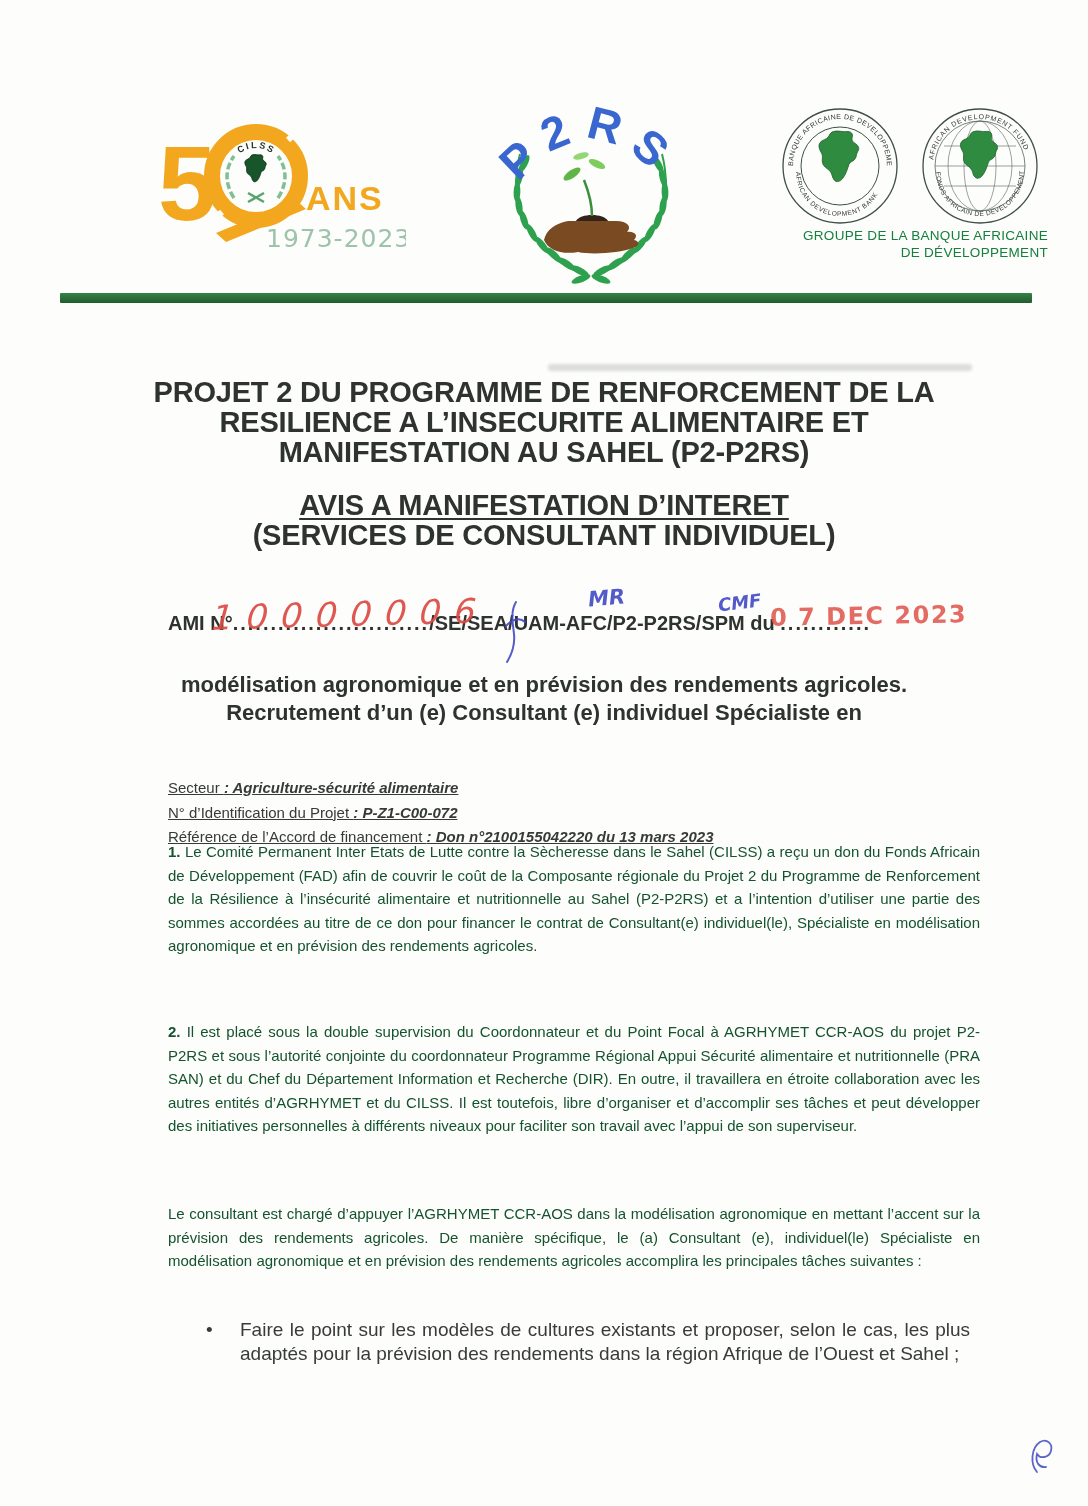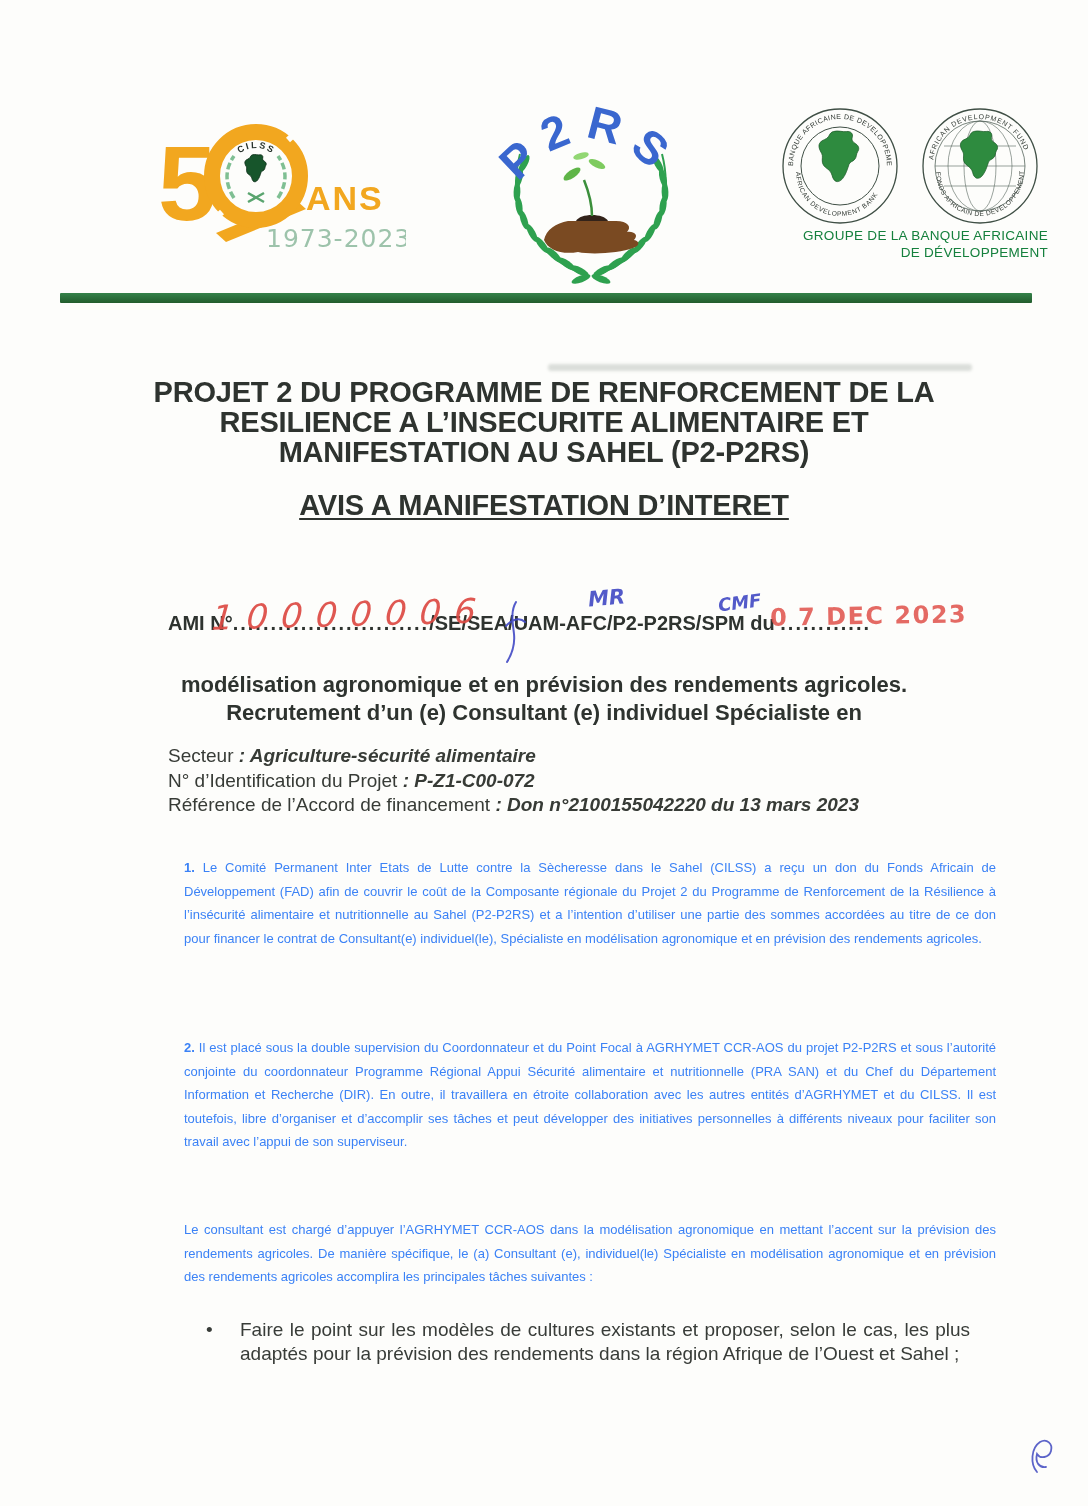--- a/index.html
+++ b/index.html
@@ -37,26 +37,26 @@
     transform:rotate(-1deg);opacity:.85;white-space:nowrap;}
   .ink-note{position:absolute;font-family:"DejaVu Sans",sans-serif;font-style:italic;
     color:#4149c4;opacity:.9;white-space:nowrap;}
   .note-mr{left:420px;top:-26px;font-size:21px;transform:rotate(-5deg);}
   .note-caf{left:550px;top:-20px;font-size:18px;transform:rotate(-7deg);}
   .sea-scribble{position:absolute;left:334px;top:-14px;}
 
   
   .subtitle{position:absolute;left:139px;top:671px;width:810px;text-align:center;
     font-weight:bold;font-size:22px;line-height:28px;color:#2e332f;}
-  .meta-block{position:absolute;left:168px;top:744px;width:812px;font-size:19px;line-height:24.5px;color:#373b36;}
+  .meta-block{position:absolute;left:168px;top:776px;width:812px;font-size:15px;line-height:24.5px;color:#373b36;text-decoration:underline;}
   .meta-value{font-weight:bold;font-style:italic;}
 
   
-  .para{position:absolute;left:168px;width:812px;margin:16px;font-size:13px;line-height:23.5px;
-    text-align:justify;color:#3b82f6;}
+  .para{position:absolute;left:168px;width:812px;margin:0;font-size:15px;line-height:23.5px;
+    text-align:justify;color:#14532d;}
   .p1{top:840px;} .p2{top:1020px;} .p3{top:1202px;}
   .bullet-list{position:absolute;left:168px;top:1318px;width:812px;font-size:19px;line-height:23.5px;color:#383c38;}
   .bullet-item{display:flex;}
   .bullet-marker{width:34px;padding-left:38px;flex:none;}
   .bullet-text{width:730px;text-align:justify;}
 
   .paraph{position:absolute;left:1026px;top:1434px;}
 </style>
 </head>
 <body>
@@ -163,20 +163,21 @@
   </div>
 
   <div class="green-bar"></div>
   <div class="smudge"></div>
 
   <div class="title-block">
     <div>PROJET 2 DU PROGRAMME DE RENFORCEMENT DE LA</div>
     <div>RESILIENCE A L’INSECURITE ALIMENTAIRE ET</div>
     <div>MANIFESTATION AU SAHEL (P2-P2RS)</div>
     <div class="title-avis">AVIS A MANIFESTATION D’INTERET</div>
+    <div>(SERVICES DE CONSULTANT INDIVIDUEL)</div>
   </div>
 
   <div class="ami-row">
     <span>AMI N°</span><span class="ami-dots">..........................</span><span>/SE/SEA/UAM-AFC/P2-P2RS/SPM du </span><span class="ami-dots">............</span>
     <span class="ink-red-number">10000006</span>
     <span class="stamp-date">0 7 DEC 2023</span>
     <span class="ink-note note-mr">MR</span>
     <span class="ink-note note-caf">CMF</span>
     <svg class="sea-scribble" width="26" height="68" viewBox="0 0 26 68">
       <path d="M14,4 C8,14 11,26 12,36 C13,46 10,56 5,64 M4,28 C10,21 18,19 23,24" fill="none" stroke="#4149c4" stroke-width="2" stroke-linecap="round" opacity=".9"></path>

